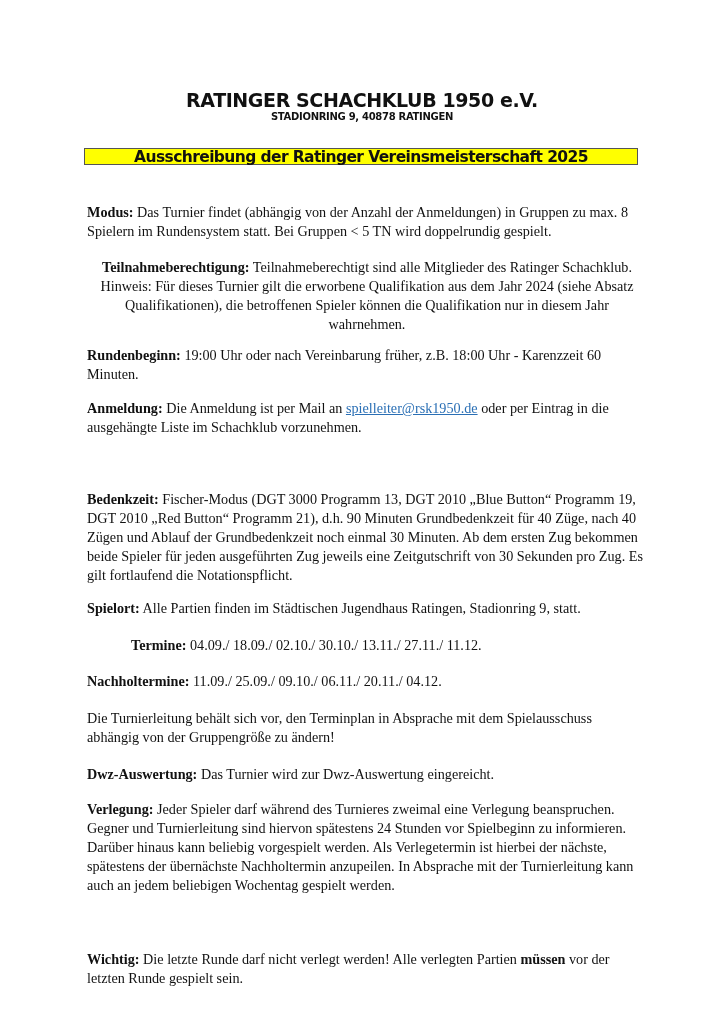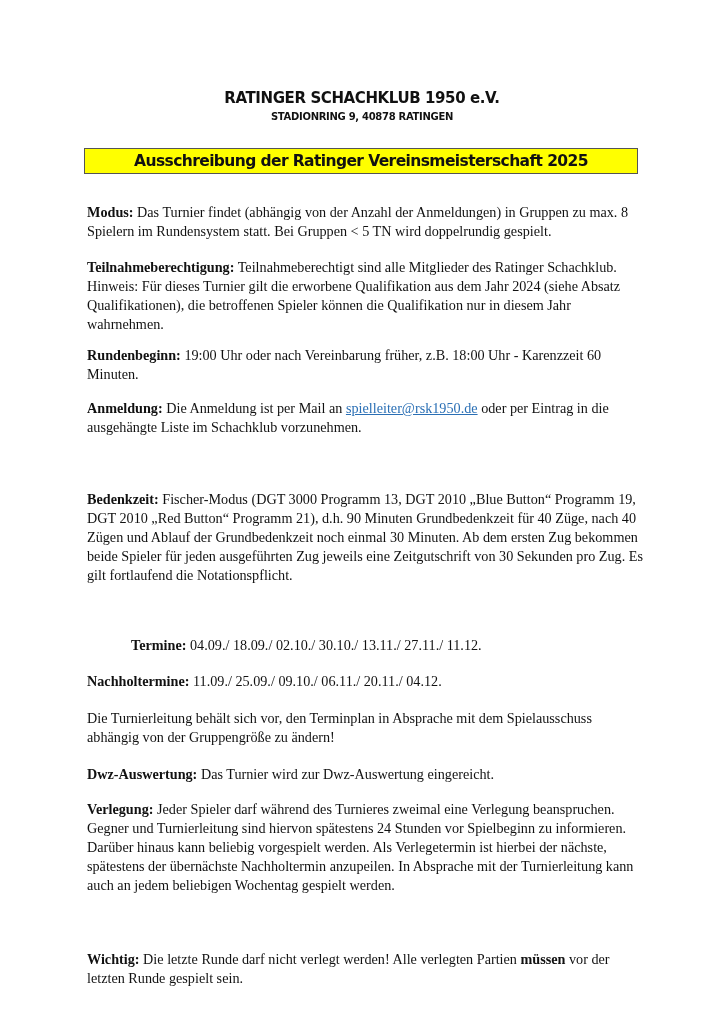--- a/index.html
+++ b/index.html
@@ -20,41 +20,41 @@
       width: 724px;
       height: 1024px;
     }
     .club-name {
       position: absolute;
       left: 0; width: 724px;
       top: 89px;
       text-align: center;
       font-family: "DejaVu Sans", sans-serif;
       font-weight: bold;
-      font-size: 15px;
+      font-size: 19px;
       letter-spacing: -0.4px;
       color: #111;
     }
     .club-address {
       position: absolute;
       left: 0; width: 724px;
       top: 111px;
       text-align: center;
       font-family: "DejaVu Sans", sans-serif;
       font-weight: bold;
       font-size: 10px;
       letter-spacing: -0.3px;
       color: #111;
     }
     .title-box {
       position: absolute;
       left: 84px;
       top: 148px;
       width: 554px;
-      height: 26px;
+      height: 17px;
       background: #ffff00;
       border: 1px solid #555555;
       box-sizing: border-box;
       display: flex;
       align-items: center;
       justify-content: center;
     }
     .title-text {
       font-family: "DejaVu Sans", sans-serif;
       font-weight: bold;
@@ -87,29 +87,30 @@
 
   <div class="club-name">RATINGER SCHACHKLUB 1950 e.V.</div>
   <div class="club-address">STADIONRING 9, 40878 RATINGEN</div>
 
   <div class="title-box">
     <span class="title-text">Ausschreibung der Ratinger Vereinsmeisterschaft 2025</span>
   </div>
 
   <p class="para" style="top:203px;"><span class="label">Modus:</span><span> Das Turnier findet (abhängig von der Anzahl der Anmeldungen) in Gruppen zu max. 8 Spielern im Rundensystem statt. Bei Gruppen &lt; 5 TN wird doppelrundig gespielt.</span></p>
 
-  <p class="para" style="top:258px;"><span class="label">Teilnahmeberechtigung:</span><span> Teilnahmeberechtigt sind alle Mitglieder des Ratinger Schachklub. Hinweis: Für dieses Turnier gilt die erworbene Qualifikation aus dem Jahr 2024 (siehe Absatz Qualifikationen), die betroffenen Spieler können die Qualifikation nur in diesem Jahr wahrnehmen.</span></p>
+  <p class="para" style="top:258px;text-align:center;"><span class="label">Teilnahmeberechtigung:</span><span> Teilnahmeberechtigt sind alle Mitglieder des Ratinger Schachklub. Hinweis: Für dieses Turnier gilt die erworbene Qualifikation aus dem Jahr 2024 (siehe Absatz Qualifikationen), die betroffenen Spieler können die Qualifikation nur in diesem Jahr wahrnehmen.</span></p>
 
   <p class="para" style="top:346px;"><span class="label">Rundenbeginn:</span><span> 19:00 Uhr oder nach Vereinbarung früher, z.B. 18:00 Uhr - Karenzzeit 60 Minuten.</span></p>
 
   <p class="para" style="top:399px;"><span class="label">Anmeldung:</span><span> Die Anmeldung ist per Mail an </span><a class="email-link" href="mailto:spielleiter@rsk1950.de">spielleiter@rsk1950.de</a><span> oder per Eintrag in die ausgehängte Liste im Schachklub vorzunehmen.</span></p>
 
 
   <p class="para" style="top:490px;"><span class="label">Bedenkzeit:</span><span> Fischer-Modus (DGT 3000 Programm 13, DGT 2010 „Blue Button“ Programm 19, DGT 2010 „Red Button“ Programm 21),  d.h. 90 Minuten Grundbedenkzeit für 40 Züge, nach 40 Zügen und Ablauf der Grundbedenkzeit noch einmal 30 Minuten. Ab dem ersten Zug bekommen beide Spieler für jeden ausgeführten Zug jeweils eine Zeitgutschrift von 30 Sekunden pro Zug. Es gilt fortlaufend die Notationspflicht.</span></p>
 
+  <p class="para" style="top:599px;"><span class="label">Spielort:</span><span> Alle Partien finden im Städtischen Jugendhaus Ratingen, Stadionring 9, statt.</span></p>
 
   <p class="para" style="top:636px;margin-left:44px;"><span class="label">Termine:</span><span> 04.09./ 18.09./ 02.10./ 30.10./ 13.11./ 27.11./ 11.12.</span></p>
 
   <p class="para" style="top:672px;"><span class="label">Nachholtermine:</span><span> 11.09./ 25.09./ 09.10./ 06.11./ 20.11./ 04.12.</span></p>
 
   <p class="para" style="top:765px;"><span class="label">Dwz-Auswertung:</span><span> Das Turnier wird zur Dwz-Auswertung eingereicht.</span></p>
 
   <p class="para" style="top:709px;"><span>Die Turnierleitung behält sich vor, den Terminplan in Absprache mit dem Spielausschuss abhängig von der Gruppengröße zu ändern!</span></p>
 
   <p class="para" style="top:800px;"><span class="label">Verlegung:</span><span> Jeder Spieler darf während des Turnieres zweimal eine Verlegung beanspruchen. Gegner und Turnierleitung sind hiervon spätestens 24 Stunden vor Spielbeginn zu informieren. Darüber hinaus kann beliebig vorgespielt werden. Als Verlegetermin ist hierbei der nächste, spätestens der übernächste Nachholtermin anzupeilen. In Absprache mit der Turnierleitung kann auch an jedem beliebigen Wochentag gespielt werden.</span></p>

